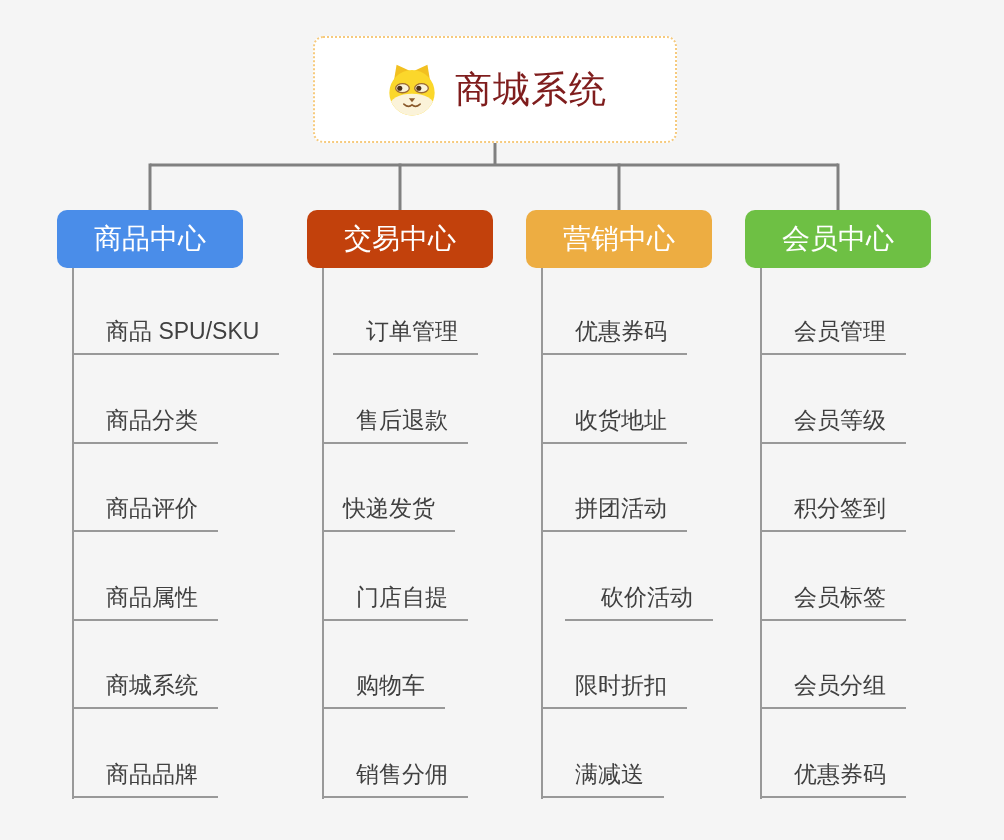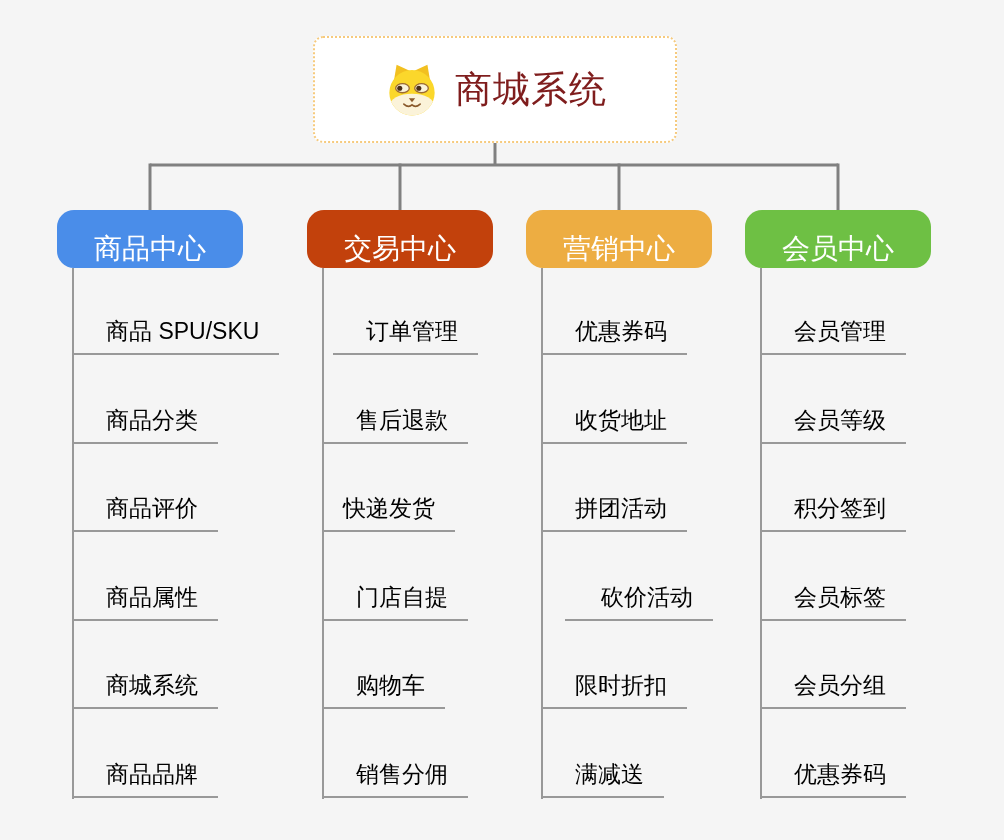--- a/index.html
+++ b/index.html
@@ -17,30 +17,30 @@
     border:2px dotted #f6ca7d;border-radius:10px;
     display:flex;align-items:center;justify-content:center;gap:14px;
   }
   .root-title{
     font-size:37px;color:#7f1d1d;letter-spacing:1px;white-space:nowrap;
   }
   .doge{width:58px;height:58px;flex:0 0 auto;}
 
   .branch-box{
     position:absolute;width:186px;height:58px;top:210px;
-    border-radius:17px;display:flex;align-items:flex-end;justify-content:center;
+    border-radius:10px;display:flex;align-items:center;justify-content:center;
     color:#ffffff;font-size:28px;white-space:nowrap;
   }
 
   .leaf-node{
     position:absolute;height:44px;box-sizing:border-box;
     display:flex;align-items:flex-end;
     padding:0 20px 6px 33px;
     border-bottom:2px solid #999999;
-    font-size:23px;color:#000000;white-space:nowrap;
+    font-size:23px;color:#404040;white-space:nowrap;
   }
 </style>
 </head>
 <body>
 
 <div id="stage">
 
   <svg class="connectors" id="connector-svg" width="1004" height="840">
       <line x1="495" y1="143" x2="495" y2="165" stroke="#808080" stroke-width="3"></line>
       <line x1="150" y1="165" x2="838" y2="165" stroke="#808080" stroke-width="3"></line>

